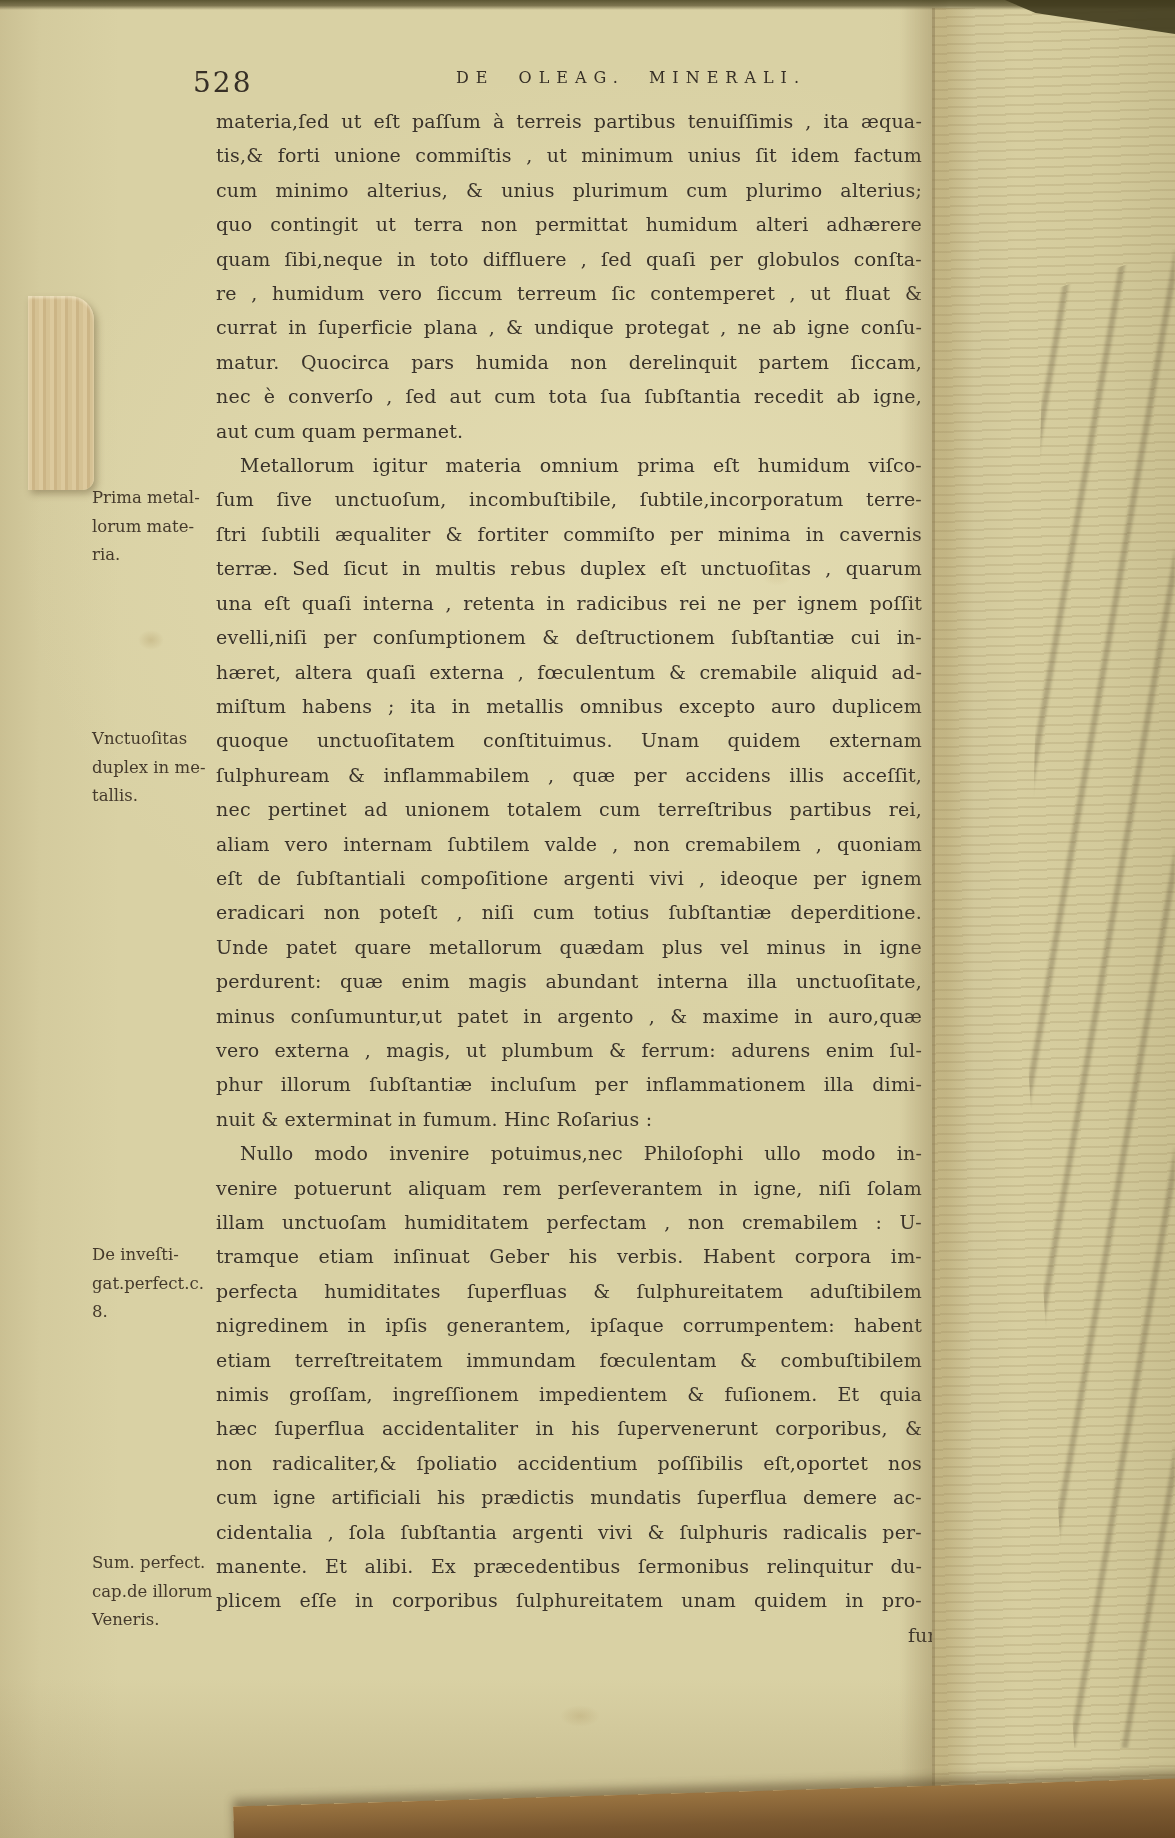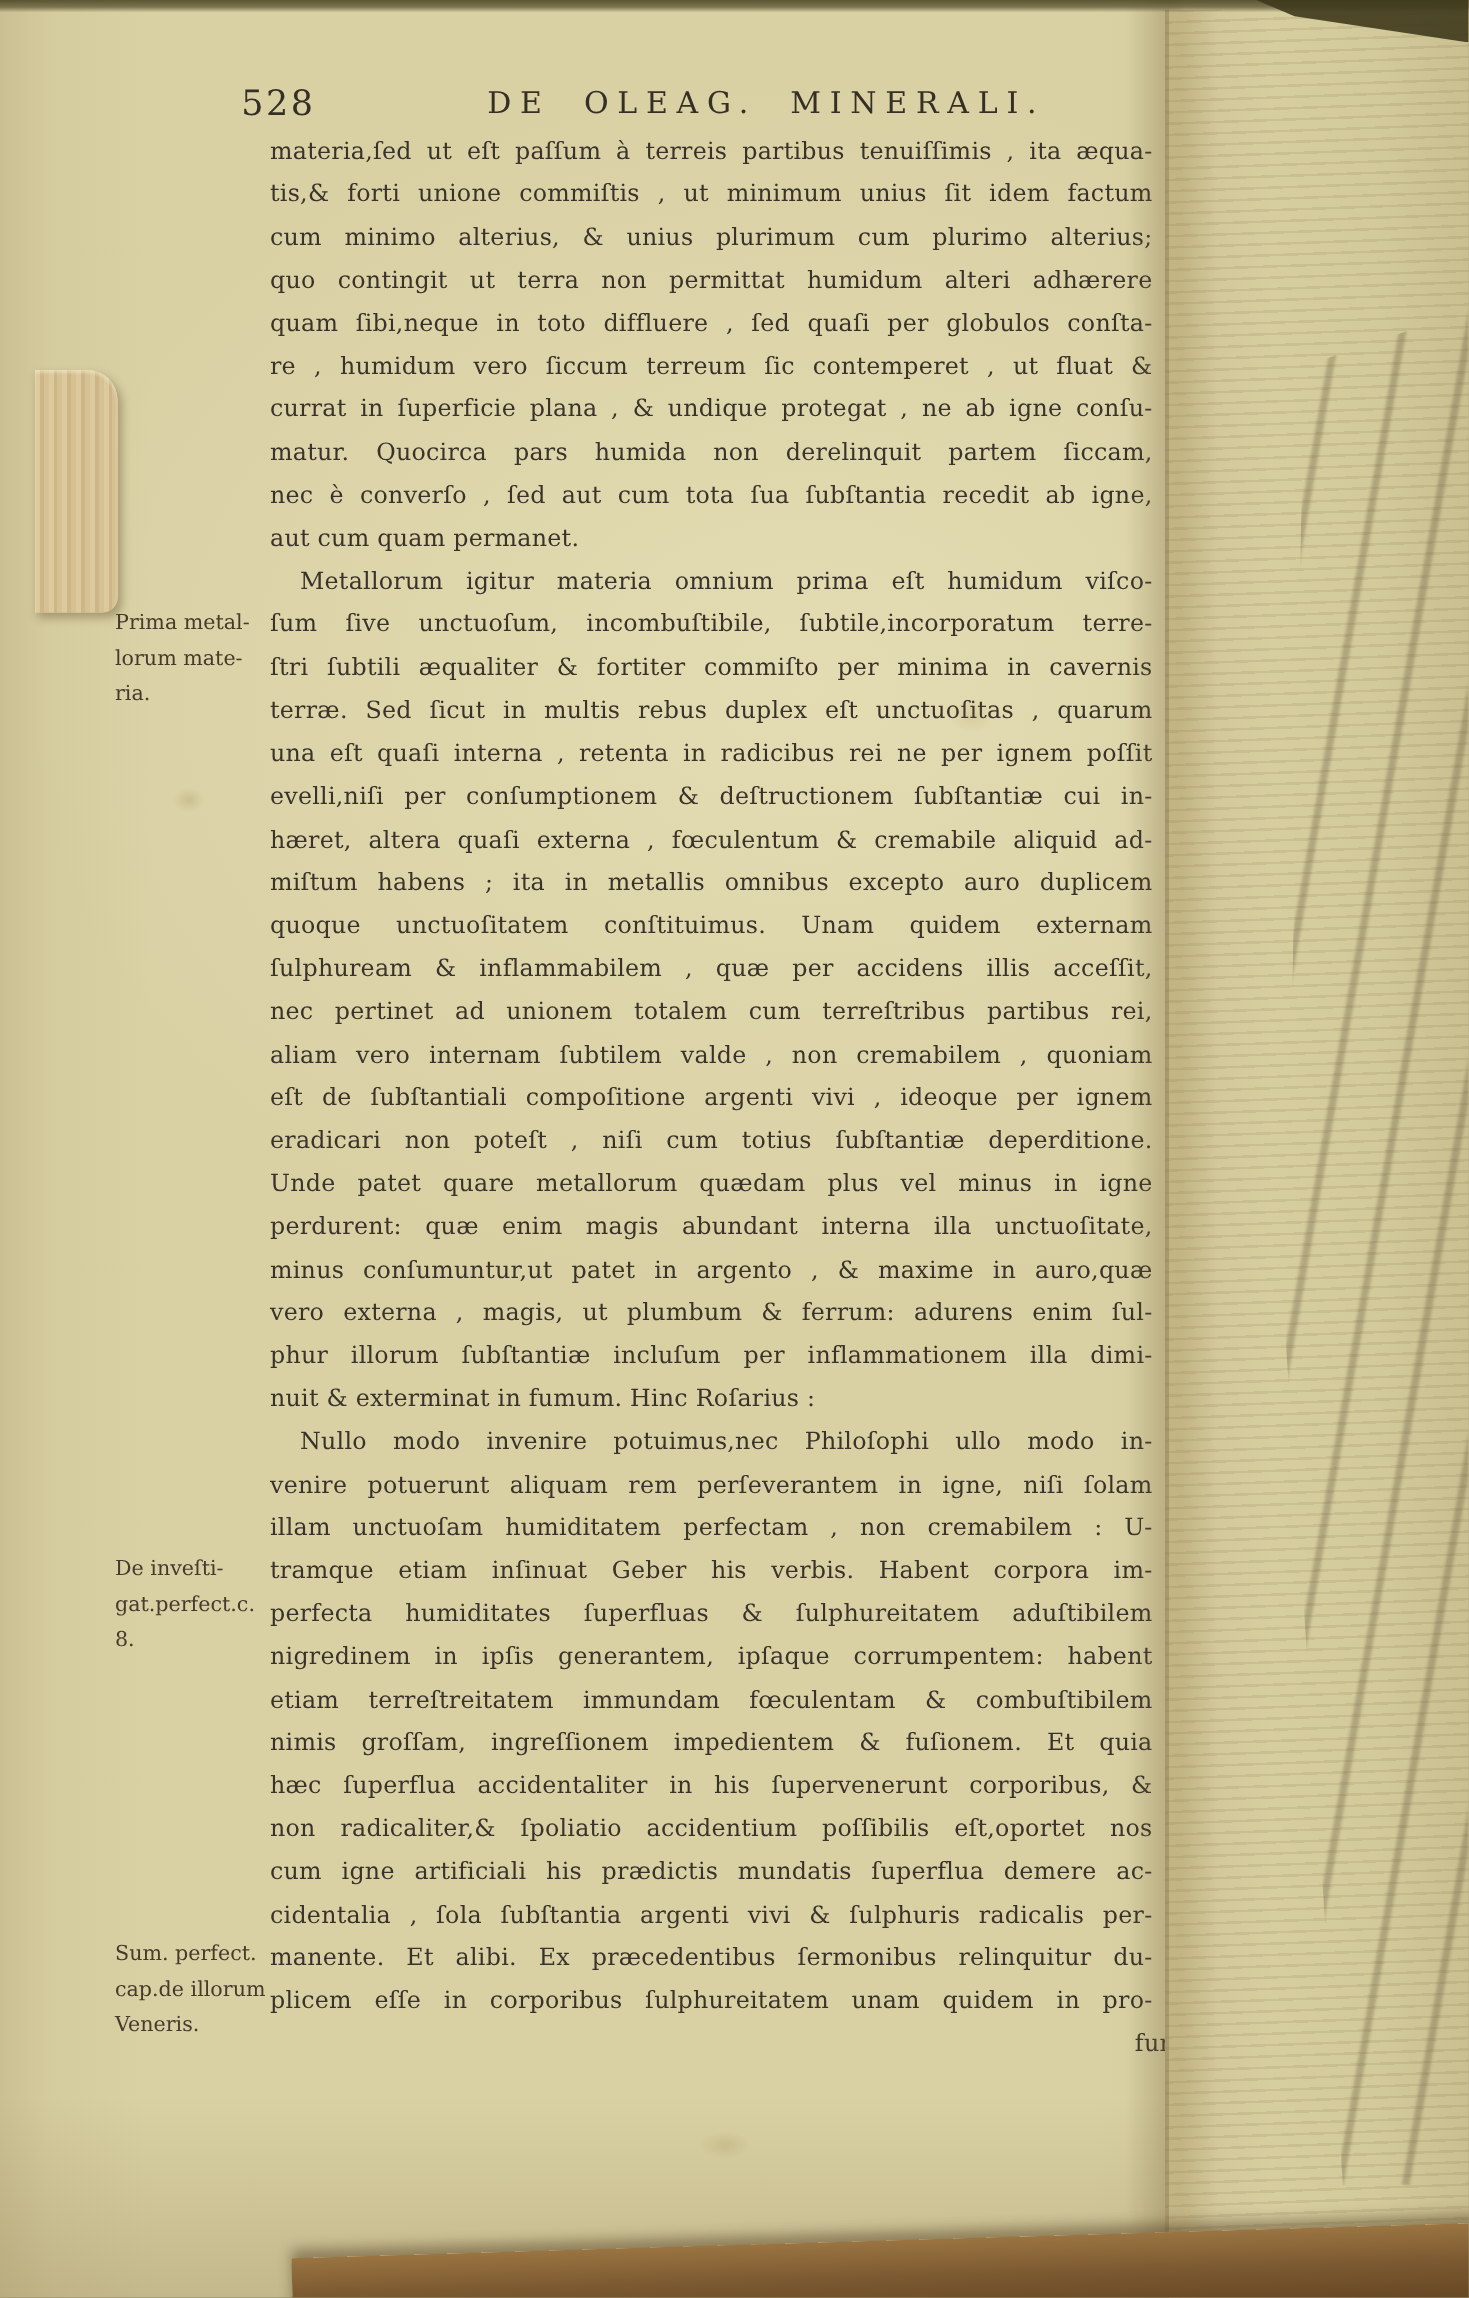--- a/index.html
+++ b/index.html
@@ -88,22 +88,22 @@
     background:radial-gradient(closest-side, rgba(160,130,70,.16), rgba(160,130,70,0)); }
   .stain.s3 { left:560px; top:1705px; width:40px; height:22px;
     background:radial-gradient(closest-side, rgba(150,118,58,.18), rgba(150,118,58,0)); }
   
   .page-header { position:absolute; top:66px; left:0; width:100%; height:40px; }
   .page-number {
     position:absolute; left:193px; top:0;
     font-size:28px; letter-spacing:2px; color:#362f26;
   }
   .running-title {
-    position:absolute; left:308px; width:610px; top:2px;
-    text-align:center; font-size:24px; letter-spacing:7px; word-spacing:12px;
+    position:absolute; left:326px; width:610px; top:2px;
+    text-align:center; font-size:16px; letter-spacing:7px; word-spacing:12px;
     color:#362f26; white-space:nowrap;
   }
   
   .body-text {
     position:absolute; left:216px; top:104px; width:706px;
     font-size:19px; line-height:34.4px; color:#3a332b;
     letter-spacing:.2px;
   }
   .text-line { width:100%; }
   .align-justify { text-align:justify; text-align-last:justify; }
@@ -128,20 +128,23 @@
     <div class="page-header">
       <span class="page-number">528</span>
       <span class="running-title">DE OLEAG. MINERALI.</span>
     </div>
 
     <div class="margin-notes">
 
     <div class="margin-note" style="top: 484px;">Prima metal-
 lorum mate-
 ria.</div>
+        <div class="margin-note" style="top: 725px;">Vnctuoſitas
+duplex in me-
+tallis.</div>
         <div class="margin-note" style="top: 1241px;">De inveſti-
 gat.perfect.c.
 8.</div>
         <div class="margin-note" style="top: 1549px;">Sum. perfect.
 cap.de illorum
 Veneris.</div>
       </div>
 
     <div class="body-text">
 

